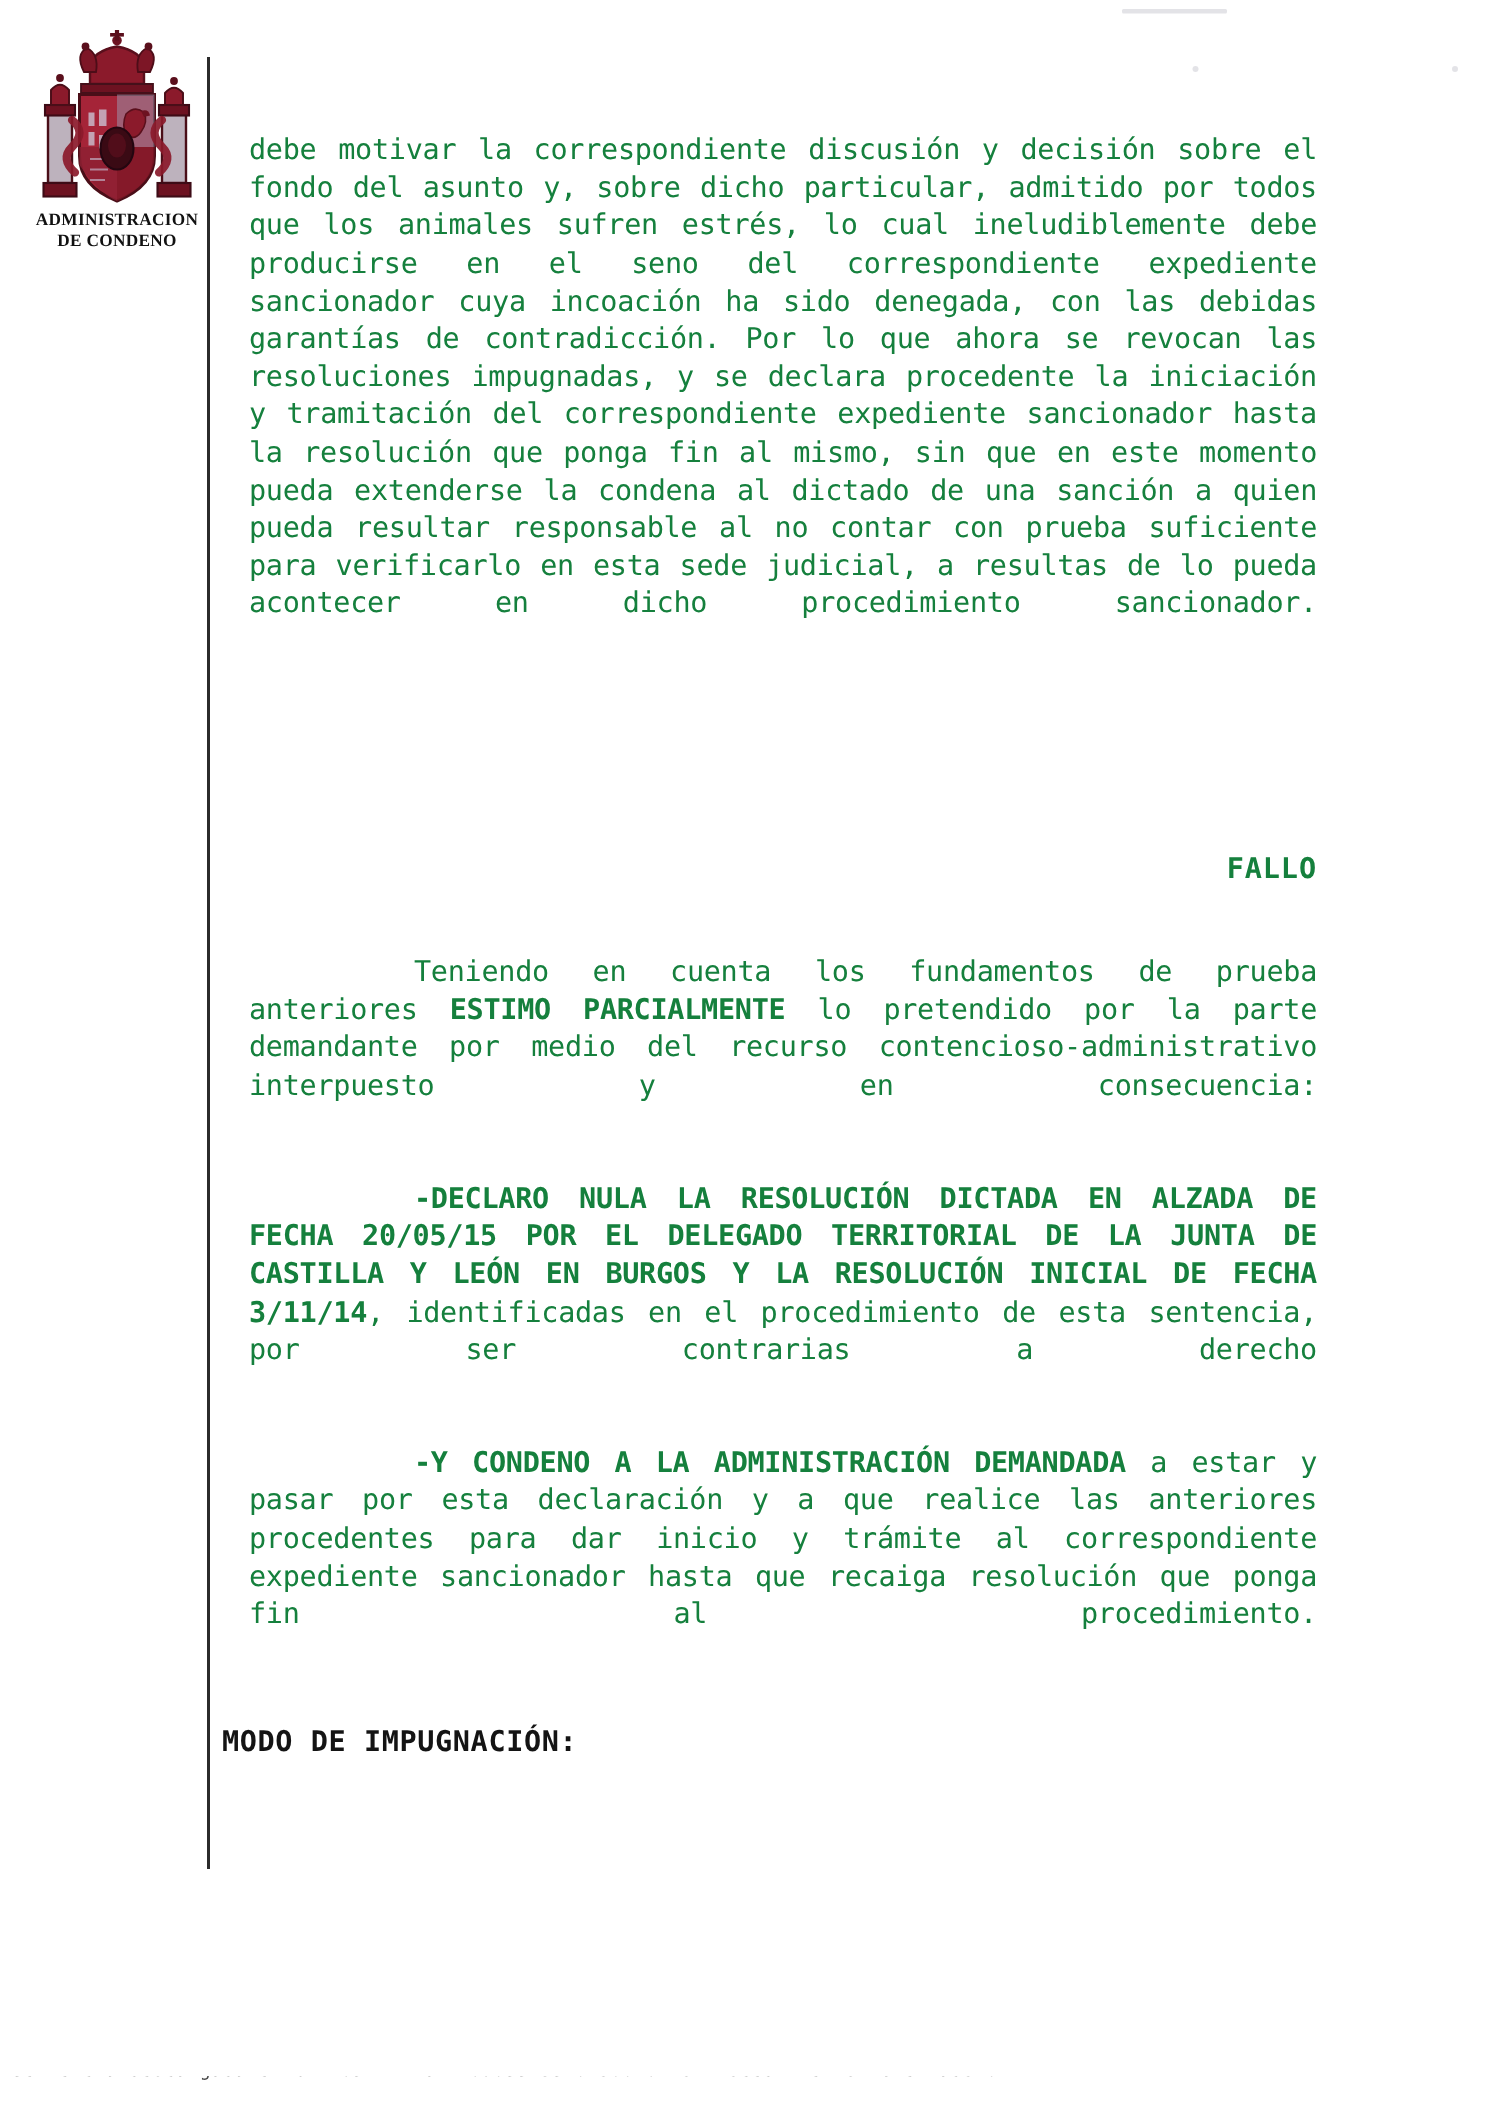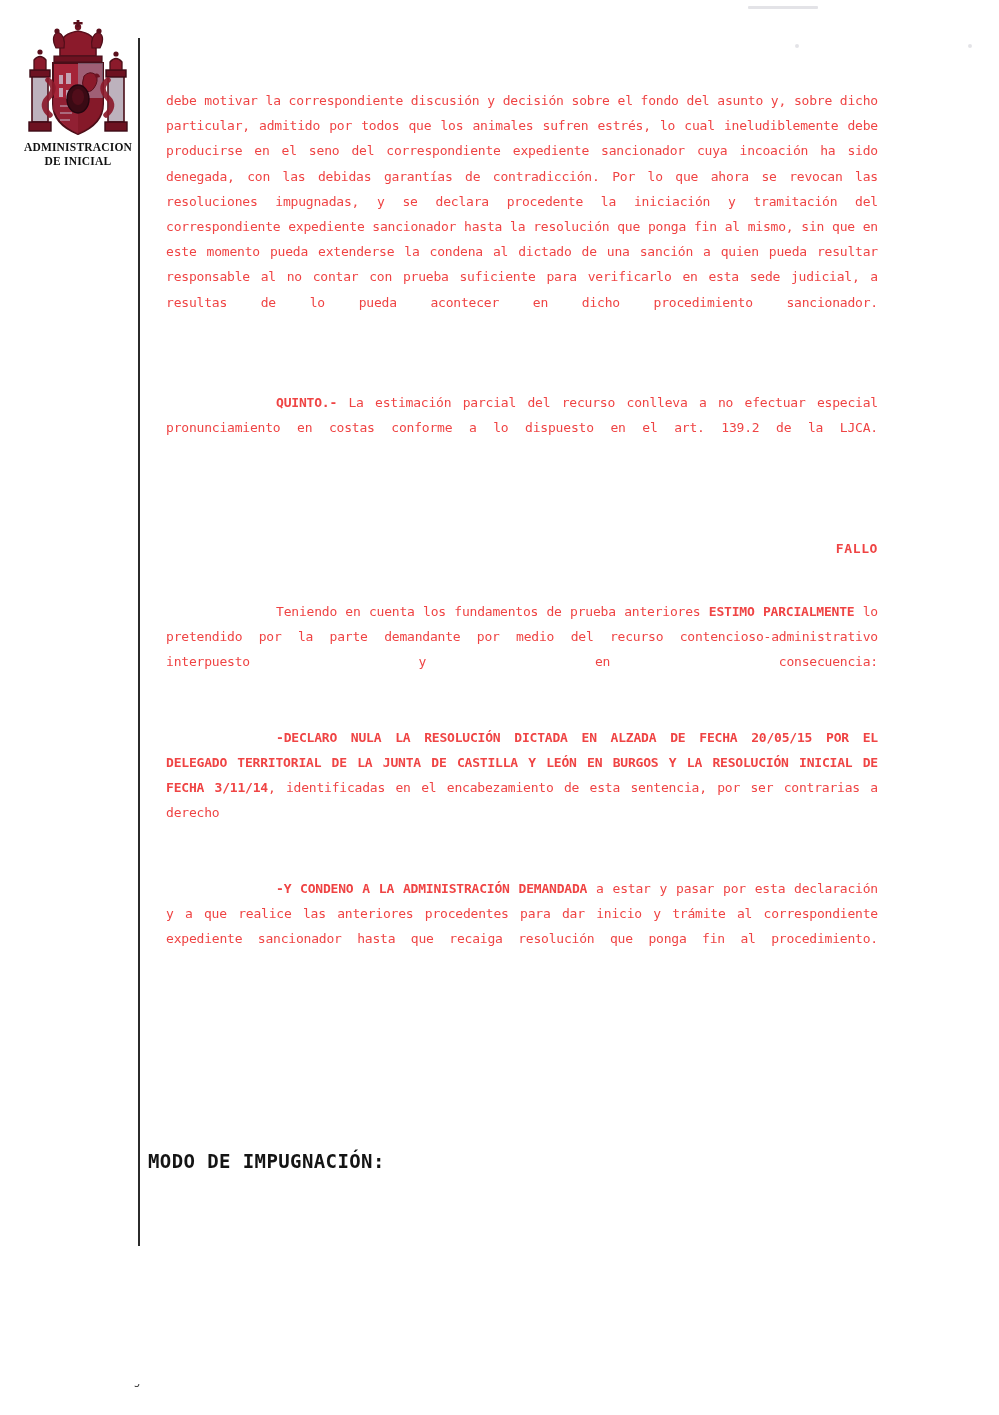--- a/index.html
+++ b/index.html
@@ -54,22 +54,22 @@
     height: 1208px;
     background: #2b2b2b;
   }
 
   
   .body {
     position: absolute;
     left: 166px;
     top: 88px;
     width: 712px;
-    color: #ef4444;
-    font-size: 13px;
+    color: #15803d;
+    font-size: 19px;
     line-height: 25.2px;
     letter-spacing: -0.2px;
   }
 
   .para {
     text-align: justify;
     text-justify: inter-word;
     margin: 0;
   }
   .para::after {
@@ -195,45 +195,44 @@
         <path d="M90 52 L90 44 Q96 37 102 44 L102 52 Z" fill="#8B1A2B" stroke="#4a0e18" stroke-width="1.3"></path>
         <circle cx="96" cy="36" r="2.6" fill="#5a0f1c"></circle>
 
         <path d="M28 62 Q38 70 28 80 Q20 88 30 97" stroke="#8B1A2B" stroke-width="5.5" fill="none" stroke-linecap="round" opacity="0.92"></path>
         <path d="M88 62 Q78 70 88 80 Q96 88 86 97" stroke="#8B1A2B" stroke-width="5.5" fill="none" stroke-linecap="round" opacity="0.92"></path>
       </g>
     </svg>
 
     <div class="letterhead-caption">
       <div>ADMINISTRACION</div>
-      <div>DE INICIAL</div>
+      <div>DE CONDENO</div>
     </div>
   </div>
 
   <div class="margin-rule"></div>
 
   <div class="body">
 
     <p class="para">debe motivar la correspondiente discusión y decisión sobre el fondo del asunto y, sobre dicho particular, admitido por todos que los animales sufren estrés, lo cual ineludiblemente debe producirse en el seno del correspondiente expediente sancionador cuya incoación ha sido denegada, con las debidas garantías de contradicción. Por lo que ahora se revocan las resoluciones impugnadas, y se declara procedente la iniciación y tramitación del correspondiente expediente sancionador hasta la resolución que ponga fin al mismo, sin que en este momento pueda extenderse la condena al dictado de una sanción a quien pueda resultar responsable al no contar con prueba suficiente para verificarlo en esta sede judicial, a resultas de lo pueda acontecer en dicho procedimiento sancionador.</p>
 
     <div class="spacer-md"></div>
 
-    <p class="para indent"><span class="b">QUINTO.-</span><span> La estimación parcial del recurso conlleva a no efectuar especial pronunciamiento en costas conforme a lo dispuesto en el art. 139.2 de la LJCA.</span></p>
 
     <div class="spacer-lg"></div>
 
     <p class="centered">FALLO</p>
 
     <div class="spacer-sm"></div>
 
     <p class="para indent"><span>Teniendo en cuenta los fundamentos de prueba anteriores </span><span class="b">ESTIMO PARCIALMENTE</span><span> lo pretendido por la parte demandante por medio del recurso contencioso-administrativo interpuesto y en consecuencia:</span></p>
 
     <div class="spacer-sm"></div>
 
-    <p class="para indent"><span class="b">-DECLARO NULA LA RESOLUCIÓN DICTADA EN ALZADA  DE FECHA 20/05/15 POR EL DELEGADO TERRITORIAL DE LA JUNTA DE CASTILLA Y LEÓN EN BURGOS Y LA RESOLUCIÓN INICIAL DE FECHA 3/11/14</span><span>, identificadas en el encabezamiento de esta sentencia, por ser contrarias a derecho</span></p>
+    <p class="para indent"><span class="b">-DECLARO NULA LA RESOLUCIÓN DICTADA EN ALZADA  DE FECHA 20/05/15 POR EL DELEGADO TERRITORIAL DE LA JUNTA DE CASTILLA Y LEÓN EN BURGOS Y LA RESOLUCIÓN INICIAL DE FECHA 3/11/14</span><span>, identificadas en el procedimiento de esta sentencia, por ser contrarias a derecho</span></p>
 
     <div class="spacer-sm"></div>
 
     <p class="para indent"><span class="b">-Y CONDENO A LA ADMINISTRACIÓN DEMANDADA</span><span> a estar y pasar por esta declaración y a que realice las anteriores procedentes para dar inicio y trámite al correspondiente expediente sancionador hasta que recaiga resolución que ponga fin al procedimiento.</span></p>
 
     <div class="spacer-sm"></div>
 
   </div>
 
   <div class="impugnacion">MODO DE IMPUGNACIÓN:</div>

